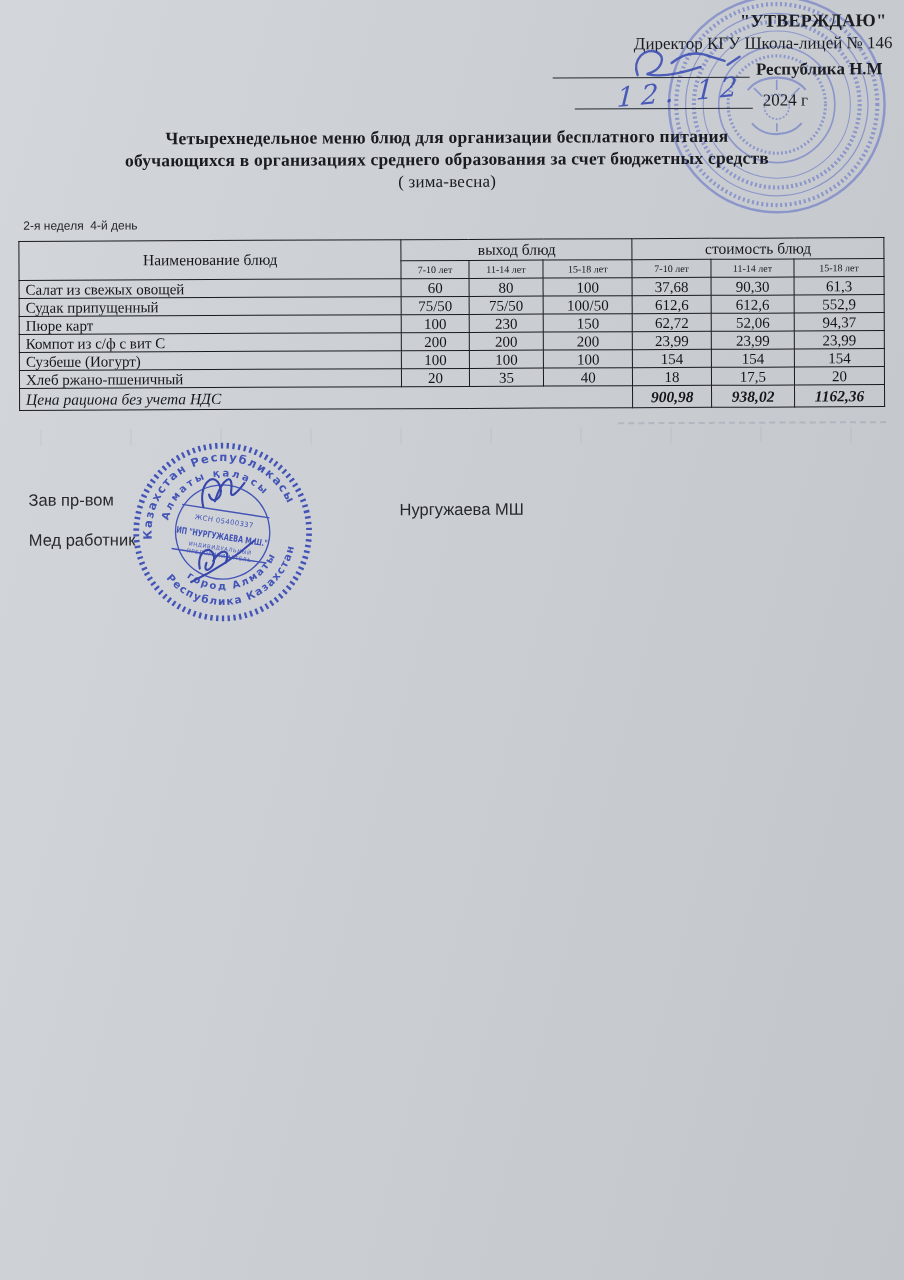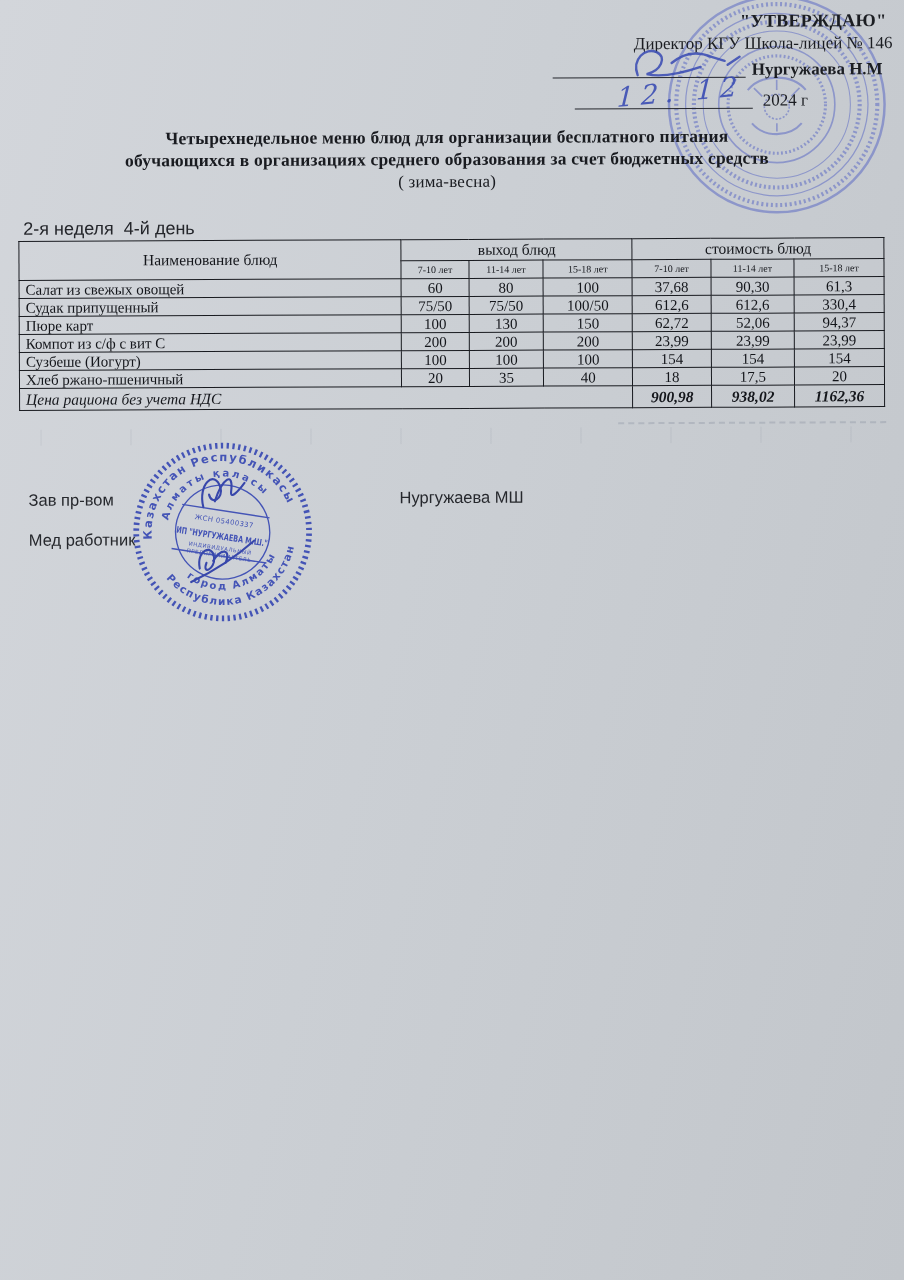--- a/index.html
+++ b/index.html
@@ -29,21 +29,21 @@
   
   .school-stamp{position:absolute;left:664px;top:-8px;width:228px;height:228px;opacity:.52;}
 
   
   .title{position:absolute;top:127px;left:0;width:896px;text-align:center;
          font-weight:bold;font-size:17.5px;line-height:21.5px;letter-spacing:.2px;color:#191b20;}
   .title .sub{font-weight:normal;font-size:17px;margin-top:1px;}
 
   
   .week{position:absolute;left:24px;top:217px;font-family:"Liberation Sans",sans-serif;
-        font-size:18px;color:#24262b;white-space:pre;}
+        font-size:12px;color:#24262b;white-space:pre;}
 
   
   table.menu{position:absolute;left:19px;top:239px;width:866px;border-collapse:collapse;
              font-size:15px;color:#14161b;table-layout:fixed;}
   table.menu th,table.menu td{border:1.6px solid #191b20;padding:0 3px;line-height:16px;
              font-weight:normal;text-align:center;overflow:hidden;white-space:nowrap;}
   table.menu thead tr.g th{height:20px;font-size:15.5px;}
   table.menu thead tr.a th{height:17px;font-size:10px;}
   table.menu tbody td{height:17px;}
   table.menu td.dish{text-align:left;padding-left:6px;}
@@ -53,21 +53,21 @@
 
   .ghost-line{position:absolute;top:423px;left:618px;width:268px;height:6px;
               border-top:2px dashed rgba(80,90,115,.18);}
   .ghost-bars{position:absolute;top:428px;left:40px;width:840px;height:16px;opacity:.06;
               background:repeating-linear-gradient(90deg,#5a6378 0 2px,transparent 2px 90px);}
 
   
   .sig-label{position:absolute;font-family:Liberation Sans, sans-serif;font-size:16.5px;color:#26282d;}
   .lab1{left:28px;top:489px;}
   .lab2{left:28px;top:529px;}
-  .nm2{left:399px;top:488px;}
+  .nm2{left:399px;top:500px;}
   .ip-stamp{position:absolute;left:126px;top:435px;width:192px;height:192px;opacity:.93;}
 
   .st-blue{stroke:#3a4bb4;fill:none;}
   .st-text{fill:#3a4bb4;font-family:"DejaVu Sans",sans-serif;}
 </style>
 </head>
 <body>
 
 <div class="content">
 
@@ -85,21 +85,21 @@
       <circle cx="110" cy="112" r="12" stroke-width="1.6" stroke-dasharray="2 1.6"></circle>
       <path d="M110,96 L110,86 M96,102 L88,94 M124,102 L132,94 M110,128 L110,136" stroke-width="1.6"></path>
     </g>
   </svg>
 
   <div class="approval">
     <div class="l1">"УТВЕРЖДАЮ"</div>
     <div class="l2">Директор КГУ Школа-лицей № 146</div>
     <div class="l3">
       <span class="fill"></span>
-      <span class="nm">Нургужаева Н.М</span>
+      <span class="nm">Республика Н.М</span>
     </div>
     <div class="l4">
       <span class="fill">
         <span class="hand-date">12. 12</span>
       </span>
       <span>2024 г</span>
     </div>
   </div>
 
   <svg class="dir-sig" viewBox="0 0 120 42">
@@ -153,26 +153,26 @@
         <td>90,30</td>
         <td>61,3</td>
       </tr>
       <tr>
         <td class="dish">Судак припущенный</td>
         <td>75/50</td>
         <td>75/50</td>
         <td>100/50</td>
         <td>612,6</td>
         <td>612,6</td>
-        <td>330,4</td>
+        <td>552,9</td>
       </tr>
       <tr>
         <td class="dish">Пюре карт</td>
         <td>100</td>
-        <td>130</td>
+        <td>230</td>
         <td>150</td>
         <td>62,72</td>
         <td>52,06</td>
         <td>94,37</td>
       </tr>
       <tr>
         <td class="dish">Компот из с/ф с вит С</td>
         <td>200</td>
         <td>200</td>
         <td>200</td>

